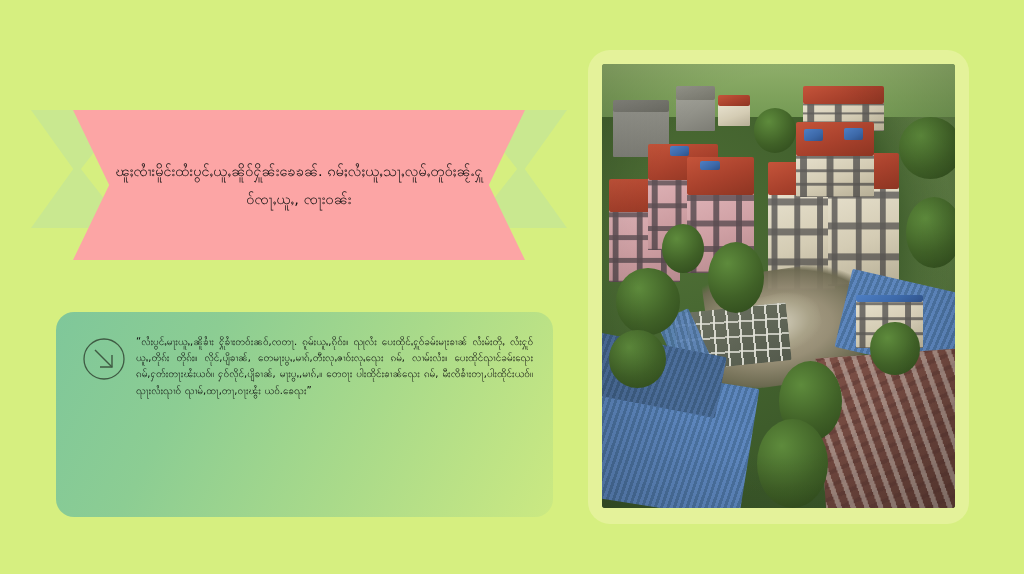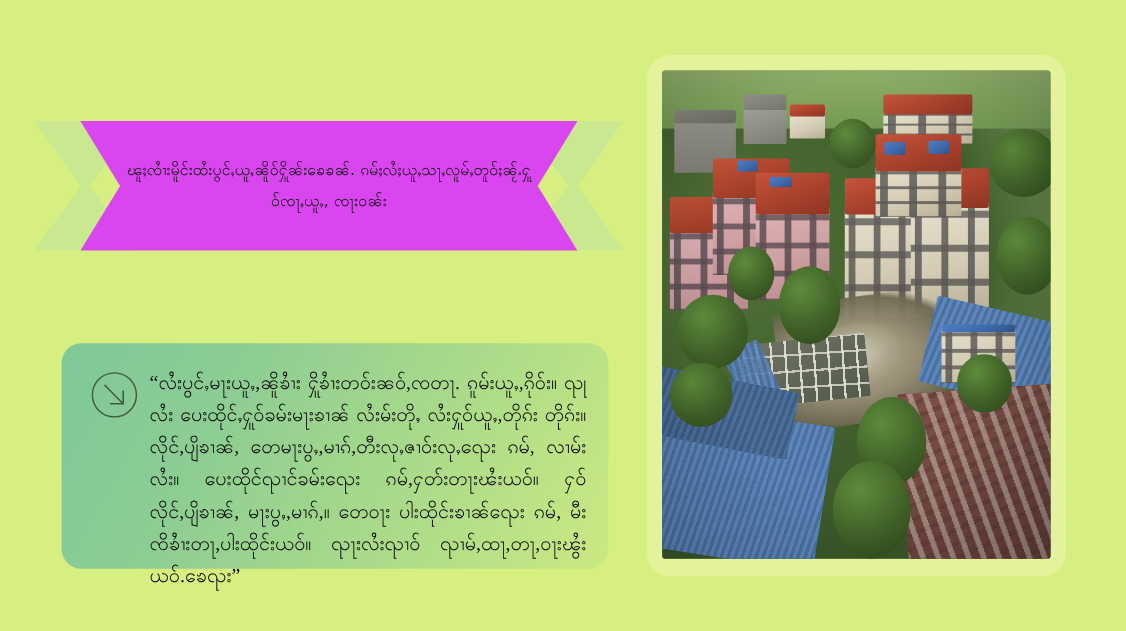--- a/index.html
+++ b/index.html
@@ -50,22 +50,22 @@
     -webkit-clip-path: polygon(100% 0%, 0% 0%, 48% 50%, 0% 100%, 100% 100%, 56% 50%);
     clip-path: polygon(100% 0%, 0% 0%, 48% 50%, 0% 100%, 100% 100%, 56% 50%);
   }
 
   
   .banner-body {
     position: absolute;
     left: 42px;
     top: 0;
     width: 452px;
-    height: 118px;
-    background: #d946ef;
+    height: 150px;
+    background: #fca5a5;
     -webkit-clip-path: polygon(0% 0%, 100% 0%, 92% 50%, 100% 100%, 0% 100%, 8% 50%);
     clip-path: polygon(0% 0%, 100% 0%, 92% 50%, 100% 100%, 0% 100%, 8% 50%);
     display: flex;
     align-items: center;
     justify-content: center;
   }
 
   .banner-title {
     width: 380px;
     text-align: center;
@@ -96,28 +96,27 @@
     width: 44px;
     height: 44px;
     margin-top: 9px;
     margin-left: 6px;
   }
   .quote-icon svg { display: block; }
 
   .quote-text {
     flex: 1 1 auto;
     color: #0d0d0d;
-    font-size: 18px;
+    font-size: 10px;
     line-height: 1.62;
     text-align: justify;
     text-align-last: left;
     padding-top: 6px;
     padding-left: 2px;
     word-spacing: 0.5px;
-    font-family: Liberation Serif, serif;
   }
 
   
   .photo-frame {
     position: absolute;
     left: 588px;
     top: 50px;
     width: 381px;
     height: 474px;
     border-radius: 22px;

